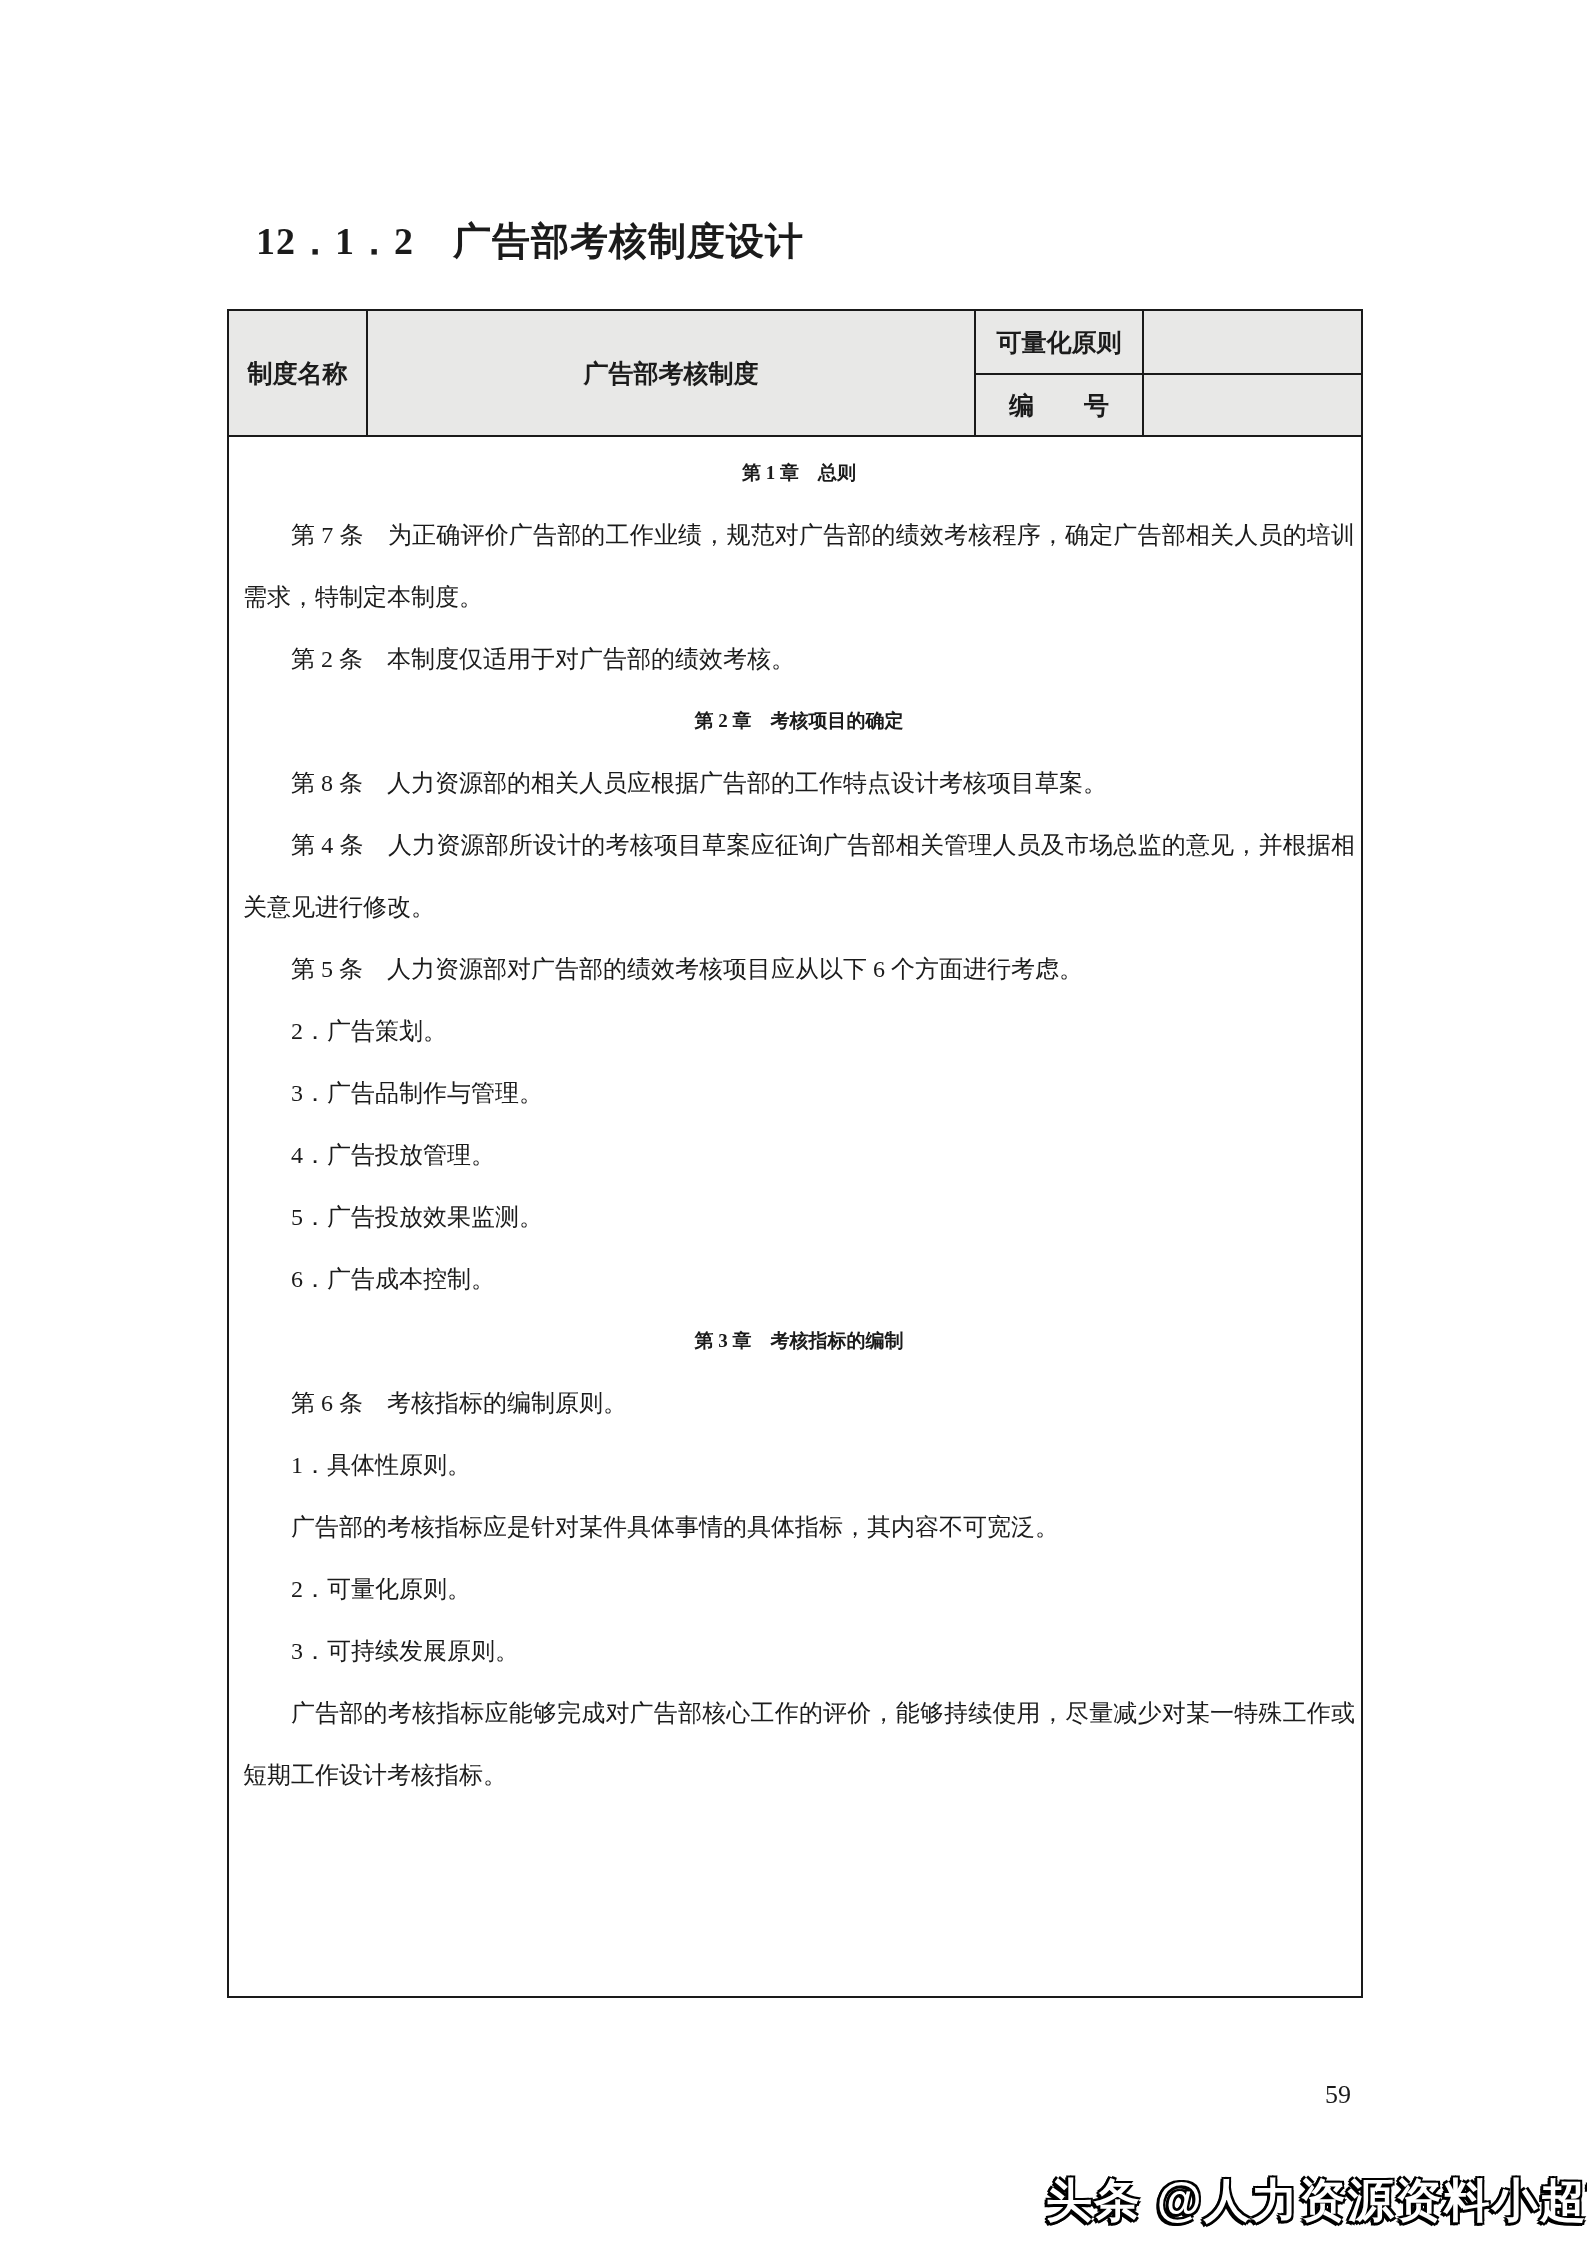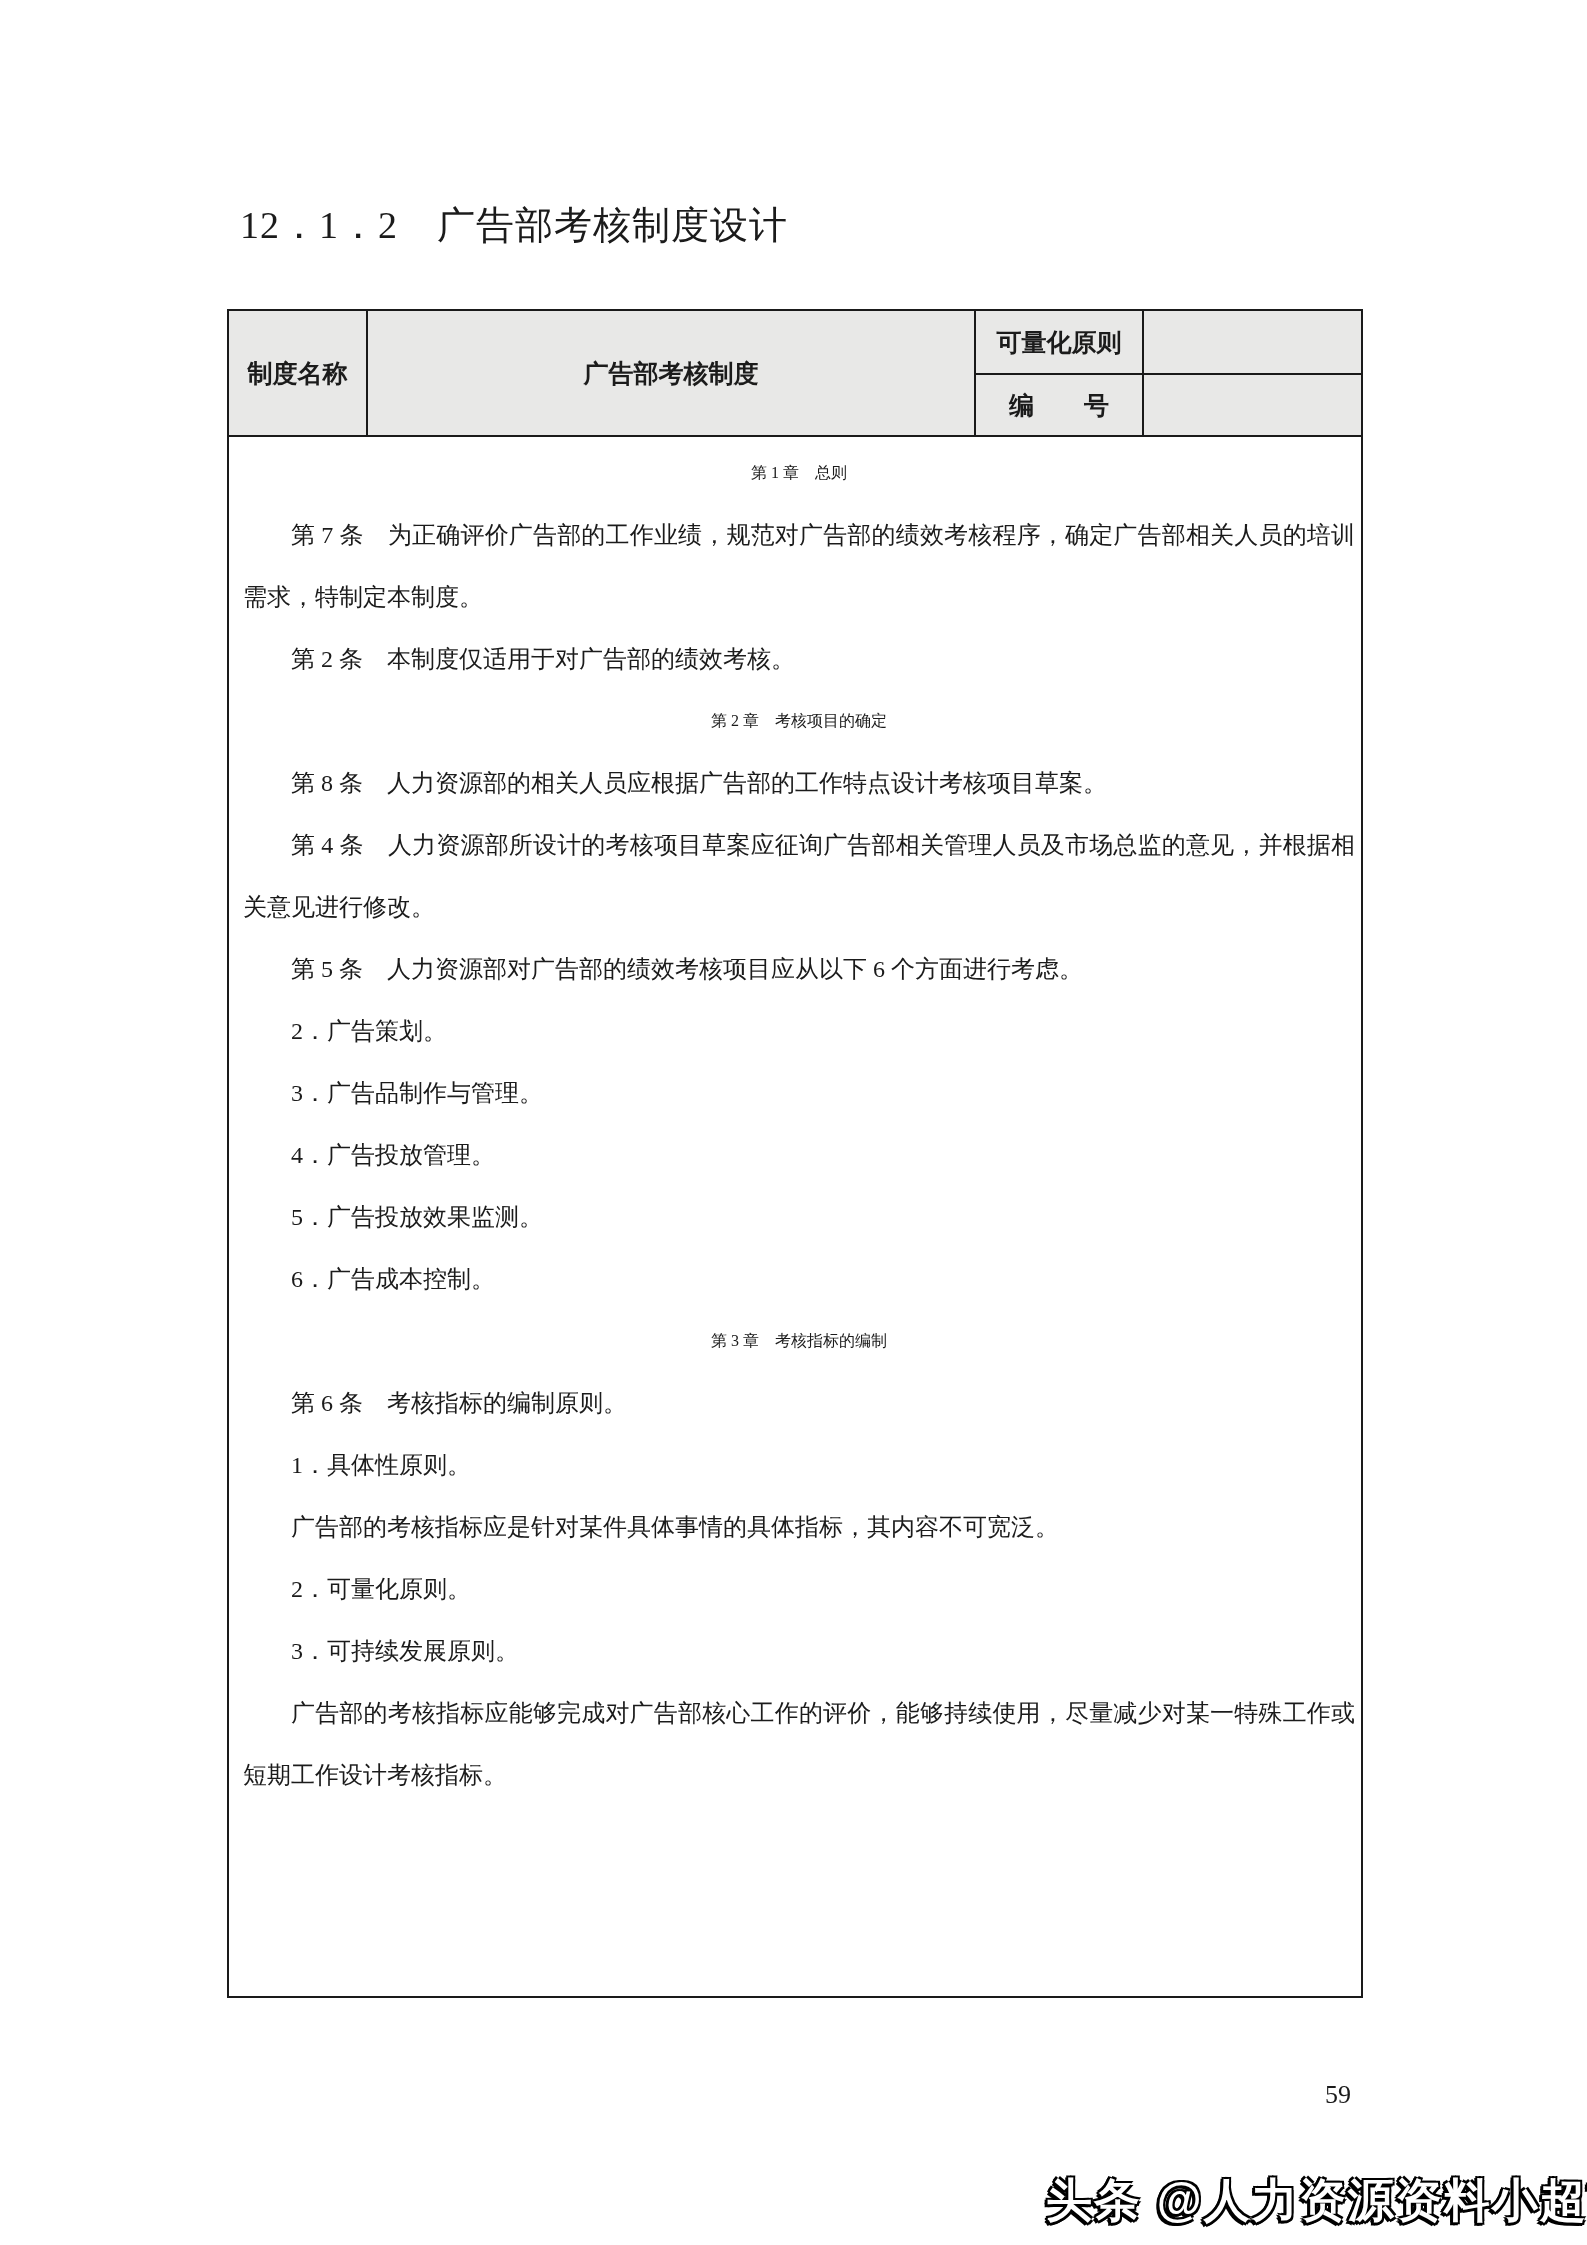--- a/index.html
+++ b/index.html
@@ -7,23 +7,23 @@
     width: 1587px; height: 2245px;
     background: #ffffff;
     position: relative;
     overflow: hidden;
     font-family: "Liberation Serif", "DejaVu Serif", serif;
     color: #1b1b1b;
   }
   .doc-title {
     position: absolute;
     left: 240px; top: 200px;
-    margin: 0;
+    margin: 16px;
     font-size: 38px;
-    font-weight: normal;
+    font-weight: bold;
     letter-spacing: 1px;
     white-space: nowrap;
   }
   .header-table {
     position: absolute;
     left: 227px; top: 309px;
     width: 1136px; height: 128px;
     box-sizing: border-box;
     display: grid;
     grid-template-columns: 139px 608px 168px 1fr;
@@ -53,21 +53,21 @@
     border: 2px solid #1a1a1a;
     border-top: none;
     padding: 5px 6px 0 14px;
     font-size: 24px;
     line-height: 62px;
     text-align: justify;
     overflow: hidden;
   }
   .body-cell p { margin: 0; }
   .body-cell p.clause { text-indent: 2em; }
-  .body-cell p.chapter { text-align: center; text-indent: 0; font-weight: normal; font-size: 16px; }
+  .body-cell p.chapter { text-align: center; text-indent: 0; font-weight: bold; font-size: 19px; }
   .page-number {
     position: absolute;
     left: 1318px; top: 2080px;
     font-size: 26px;
     width: 40px;
     text-align: center;
   }
   .watermark {
     position: absolute;
     left: 1046px; top: 2170px;

